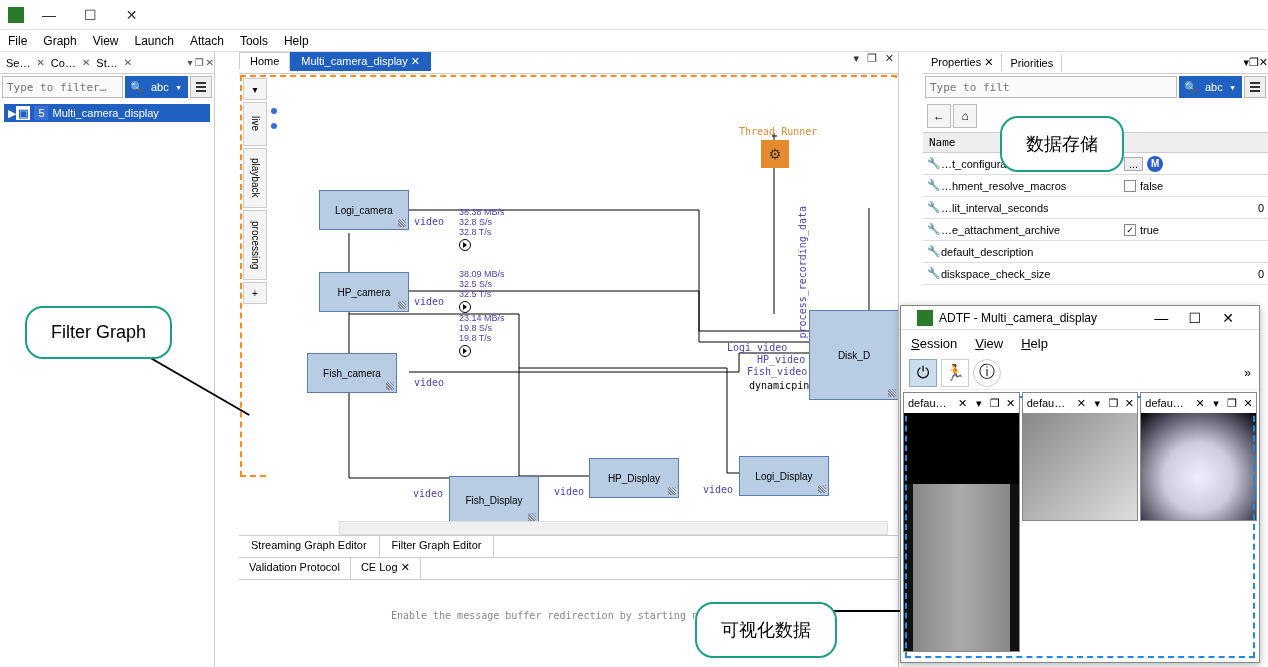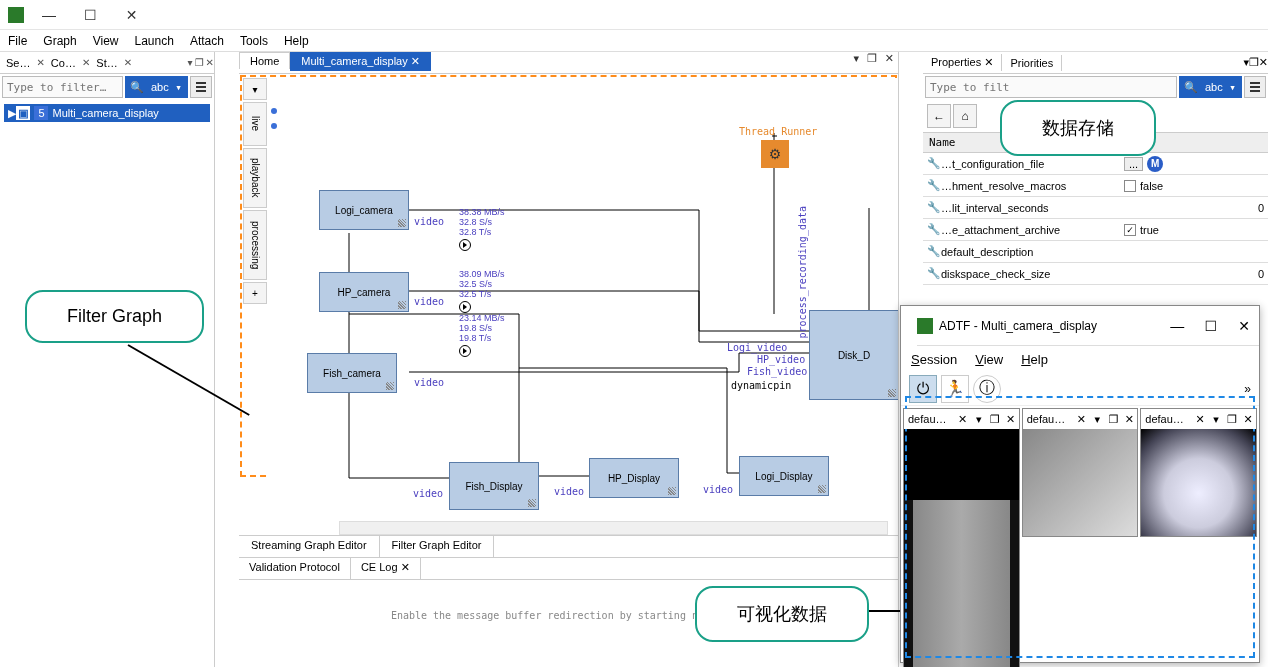--- a/index.html
+++ b/index.html
@@ -65,21 +65,21 @@
   .prop-header { background: #eee; padding: 3px 6px; font-family: monospace; font-size: 11px; border-top: 1px solid #ccc; border-bottom: 1px solid #ccc; }
   .prop-row { display: flex; align-items: center; height: 22px; border-bottom: 1px solid #ddd; font-family: monospace; font-size: 11px; padding: 0 4px; }
   .prop-row .wr { width: 14px; color: #555; }
   .prop-row .nm { flex: 1; white-space: nowrap; overflow: hidden; }
   .prop-row .vl { width: 140px; display: flex; align-items: center; gap: 4px; }
   .prop-row .cb { width: 12px; height: 12px; border: 1px solid #888; display: inline-flex; align-items: center; justify-content: center; font-size: 9px; }
   .prop-row .dots { border: 1px solid #aaa; padding: 0 4px; background: #eee; }
   .prop-row .mcirc { width: 16px; height: 16px; border-radius: 50%; background: #2a5dc7; color: #fff; display: inline-flex; align-items: center; justify-content: center; font-size: 10px; font-weight: bold; }
   
   .adtf-win { position: absolute; left: 900px; top: 305px; width: 360px; height: 358px; background: #fff; border: 1px solid #888; box-shadow: 0 2px 8px rgba(0,0,0,0.3); }
-  .adtf-title { height: 40px; display: flex; align-items: center; padding: 0 0; border-bottom: 1px solid #ddd; margin-left: 16px; }
+  .adtf-title { height: 24px; display: flex; align-items: center; padding: 0 16px; border-bottom: 1px solid #ddd; }
   .adtf-title .icon { width: 16px; height: 16px; background: #2a7a2a; margin-right: 6px; }
   .adtf-title .t { flex: 1; font-size: 12px; }
   .adtf-title .wc span { display: inline-block; width: 30px; text-align: center; font-size: 14px; }
   .adtf-menu { height: 26px; display: flex; align-items: center; gap: 18px; padding: 0 10px; font-size: 13px; }
   .adtf-menu span { text-decoration: underline; text-decoration-color: rgba(0,0,0,0); }
   .adtf-tb { height: 34px; display: flex; align-items: center; gap: 4px; padding: 0 8px; border-bottom: 1px solid #eee; }
   .adtf-tb .b { width: 28px; height: 28px; border: 1px solid #ccc; display: flex; align-items: center; justify-content: center; font-size: 16px; }
   .adtf-tb .b.on { background: #cde; border-color: #8ab; }
   .adtf-views { flex: 1; display: grid; grid-template-columns: 1fr 1fr 1fr; grid-template-rows: 1fr 1fr; gap: 2px; padding: 2px; height: calc(100% - 92px); }
   .view { background: #222; position: relative; border: 1px solid #888; }
@@ -87,21 +87,21 @@
   .view-tabs { position: absolute; top: 0; left: 0; right: 0; height: 20px; background: #fff; display: flex; align-items: center; font-size: 11px; z-index: 2; }
   .view-tabs .lbl { padding: 0 4px; flex: 1; white-space: nowrap; overflow: hidden; }
   .view-tabs .c { width: 16px; text-align: center; }
   .view-content { position: absolute; top: 20px; left: 0; right: 0; bottom: 0; }
   .vc1 { background: linear-gradient(to right, #111 0%, #111 8%, #888 8%, #aaa 50%, #888 92%, #111 92%); }
   .vc1::before { content:''; position:absolute; top:0; left:0; right:0; height:30%; background:#000;}
   .vc2 { background: linear-gradient(135deg, #888 0%, #ddd 100%); }
   .vc3 { background: radial-gradient(circle at 50% 60%, #eef 0%, #ccd 40%, #445 80%, #000 100%); }
   .blue-dash { position: absolute; border: 2px dashed #1e88e5; pointer-events: none; }
   
-  .annot { position: absolute; border: 2px solid #1aa088; border-radius: 18px; padding: 14px 40px; background: #fff; font-size: 18px; font-weight: 500; z-index: 100; }
+  .annot { position: absolute; border: 2px solid #1aa088; border-radius: 18px; padding: 14px 24px; background: #fff; font-size: 18px; font-weight: 500; z-index: 100; margin-top: 16px; }
   .annot-cn { font-size: 18px; }
   .annot-line { position: absolute; border-top: 2px solid #000; z-index: 99; }
   .annot-line.diag { transform-origin: left center; }
 </style>
 </head>
 <body>
 
 <div class="titlebar">
   <span class="icon"></span>
   <div class="win-controls">
@@ -202,21 +202,21 @@
             <span>Fish_camera</span>
             <div class="corner"></div>
           </div>
         <span class="port" style="left:145px;top:281px">video</span>
 
         <div class="metrics" style="left:190px;top:130px"><div>38.38 MB/s</div><div>32.8 S/s</div><div>32.8 T/s</div><div class="play"></div></div>
         <div class="metrics" style="left:190px;top:192px"><div>38.09 MB/s</div><div>32.5 S/s</div><div>32.5 T/s</div><div class="play"></div></div>
         <div class="metrics" style="left:190px;top:236px"><div>23.14 MB/s</div><div>19.8 S/s</div><div>19.8 T/s</div><div class="play"></div></div>
 
         <span class="port" style="left:144px;top:392px">video</span>
-        <div class="node" style="left:180px;top:384px;width:90px;height:48px">
+        <div class="node" style="left:180px;top:398px;width:90px;height:48px">
             <span>Fish_Display</span>
             <div class="corner"></div>
           </div>
         <span class="port" style="left:285px;top:390px">video</span>
         <div class="node" style="left:320px;top:380px;width:90px;height:40px">
             <span>HP_Display</span>
             <div class="corner"></div>
           </div>
         <span class="port" style="left:434px;top:388px">video</span>
         <div class="node" style="left:470px;top:378px;width:90px;height:40px">
@@ -224,21 +224,21 @@
             <div class="corner"></div>
           </div>
 
         <div class="node" style="left:540px;top:232px;width:90px;height:90px">
             <span>Disk_D</span>
             <div class="corner"></div>
           </div>
         <span class="port" style="left:458px;top:246px;color:#4a3fbf">Logi_video</span>
         <span class="port" style="left:488px;top:258px">HP_video</span>
         <span class="port" style="left:478px;top:270px">Fish_video</span>
-        <span class="port" style="left:462px;top:284px;color:#000">dynamicpin</span>
+        <span class="port" style="left:480px;top:284px;color:#000">dynamicpin</span>
         <span class="port" style="left:634px;top:246px;color:#c33">contro</span>
         <span class="port" style="left:528px;top:110px;writing-mode:vertical-rl;transform:rotate(180deg)">process_recording_data</span>
 
         <span style="position:absolute;left:470px;top:48px;color:#e68a2e;font-family:monospace;font-size:10px">Thread Runner</span>
         <div class="thread-icon" style="left:492px;top:62px"></div>
       </div>
       <div class="scrollbar"></div>
       <div class="editor-tabs">
         <div class="et">Streaming Graph Editor</div>
         <div class="et">Filter Graph Editor</div>

